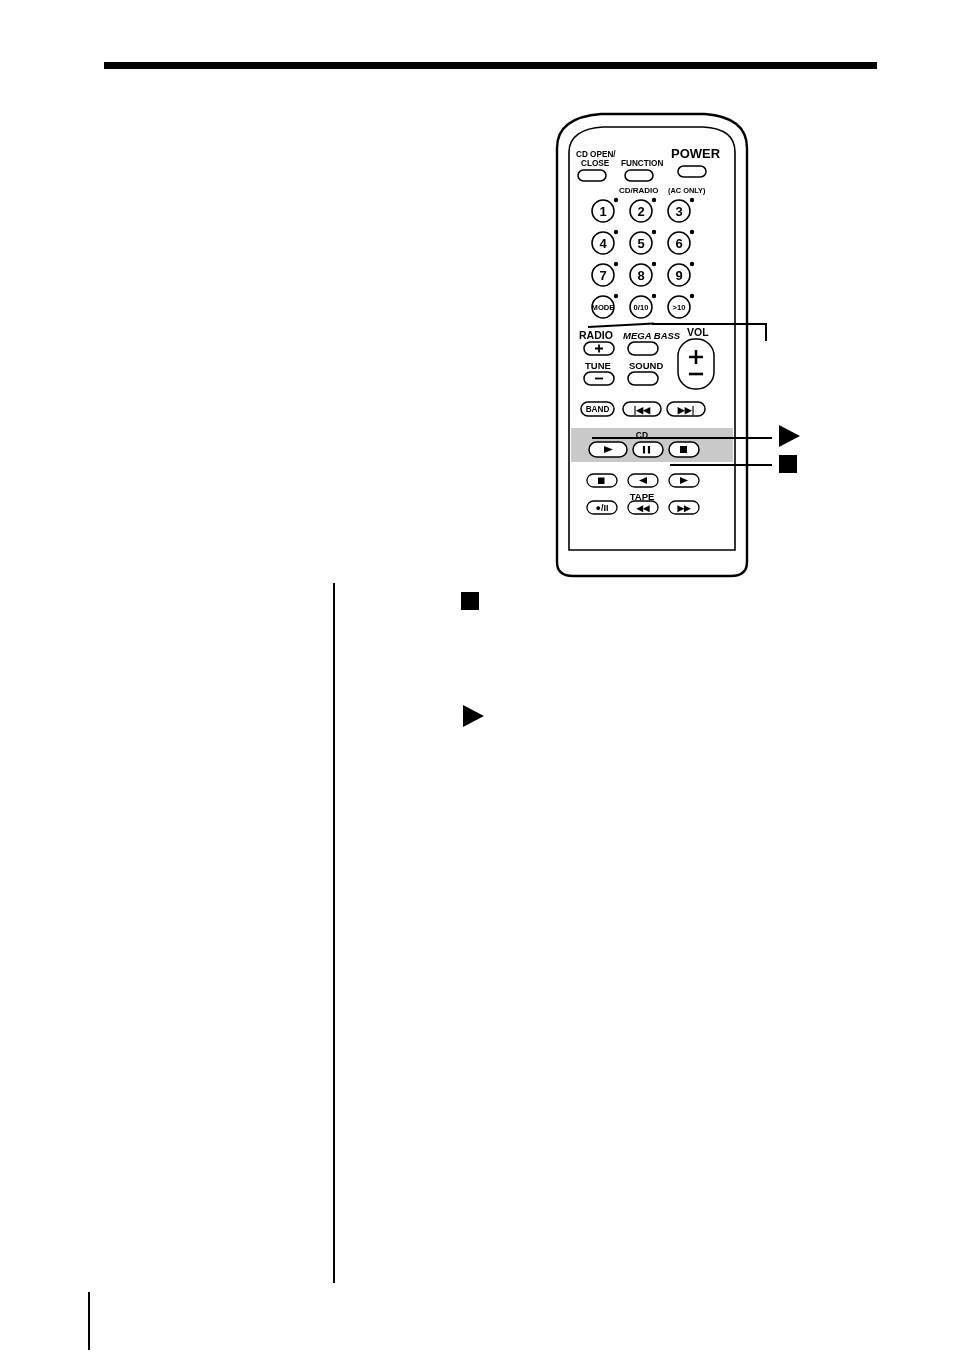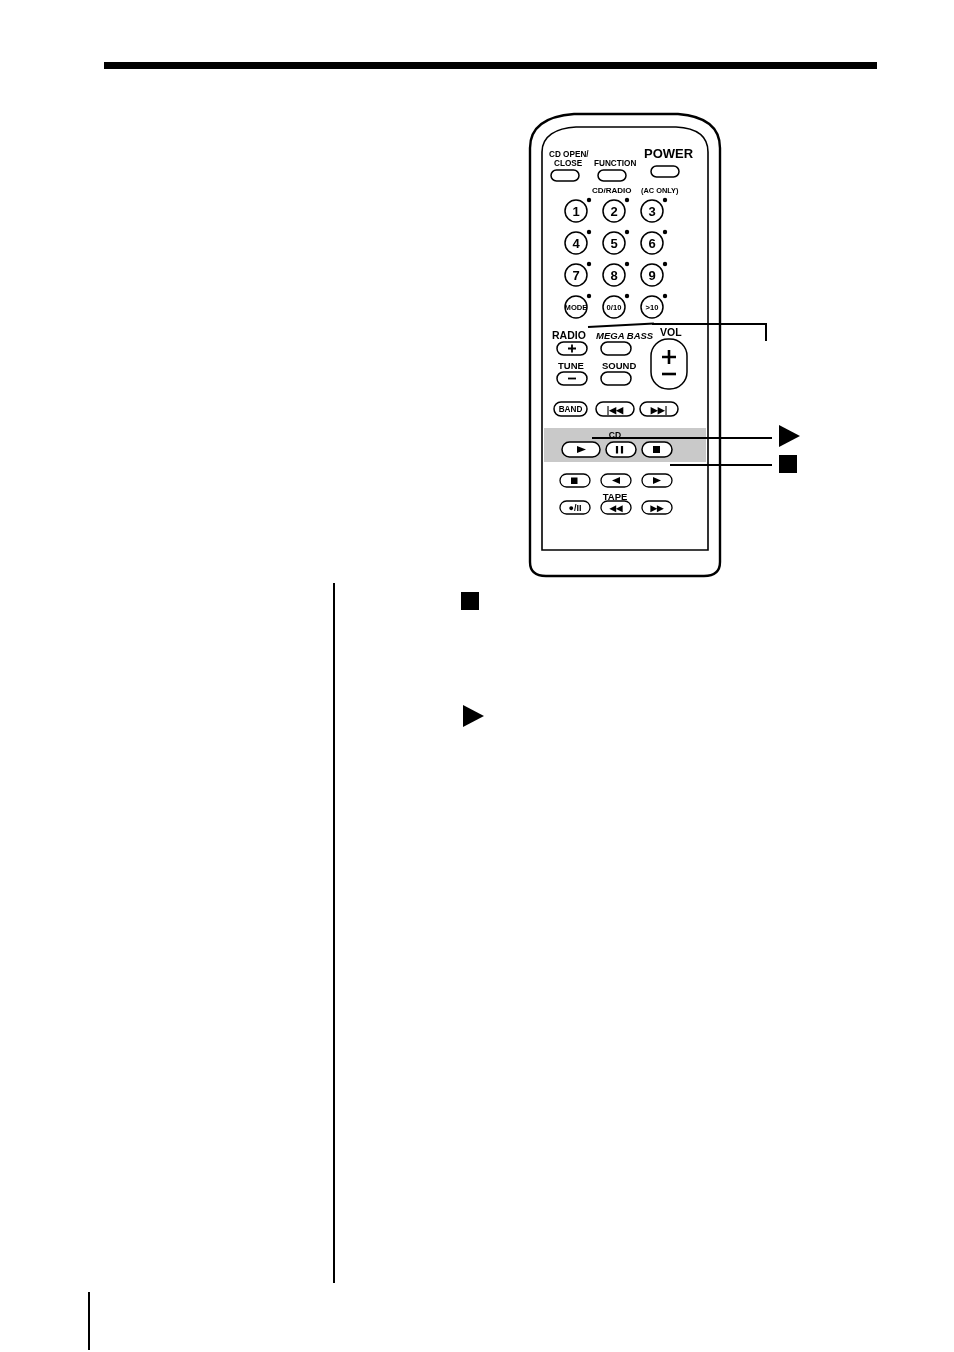--- a/index.html
+++ b/index.html
@@ -90,21 +90,21 @@
   }
   .leader-v {
     position: absolute;
     background: #000;
     width: 2px;
   }
 
   
   #remote-figure {
     position: absolute;
-    left: 508px;
+    left: 535px;
     top: 110px;
     width: 230px;
     height: 470px;
   }
   #remote-figure svg { display: block; }
 </style>
 </head>
 <body>
 
 <div class="top-rule"></div>

